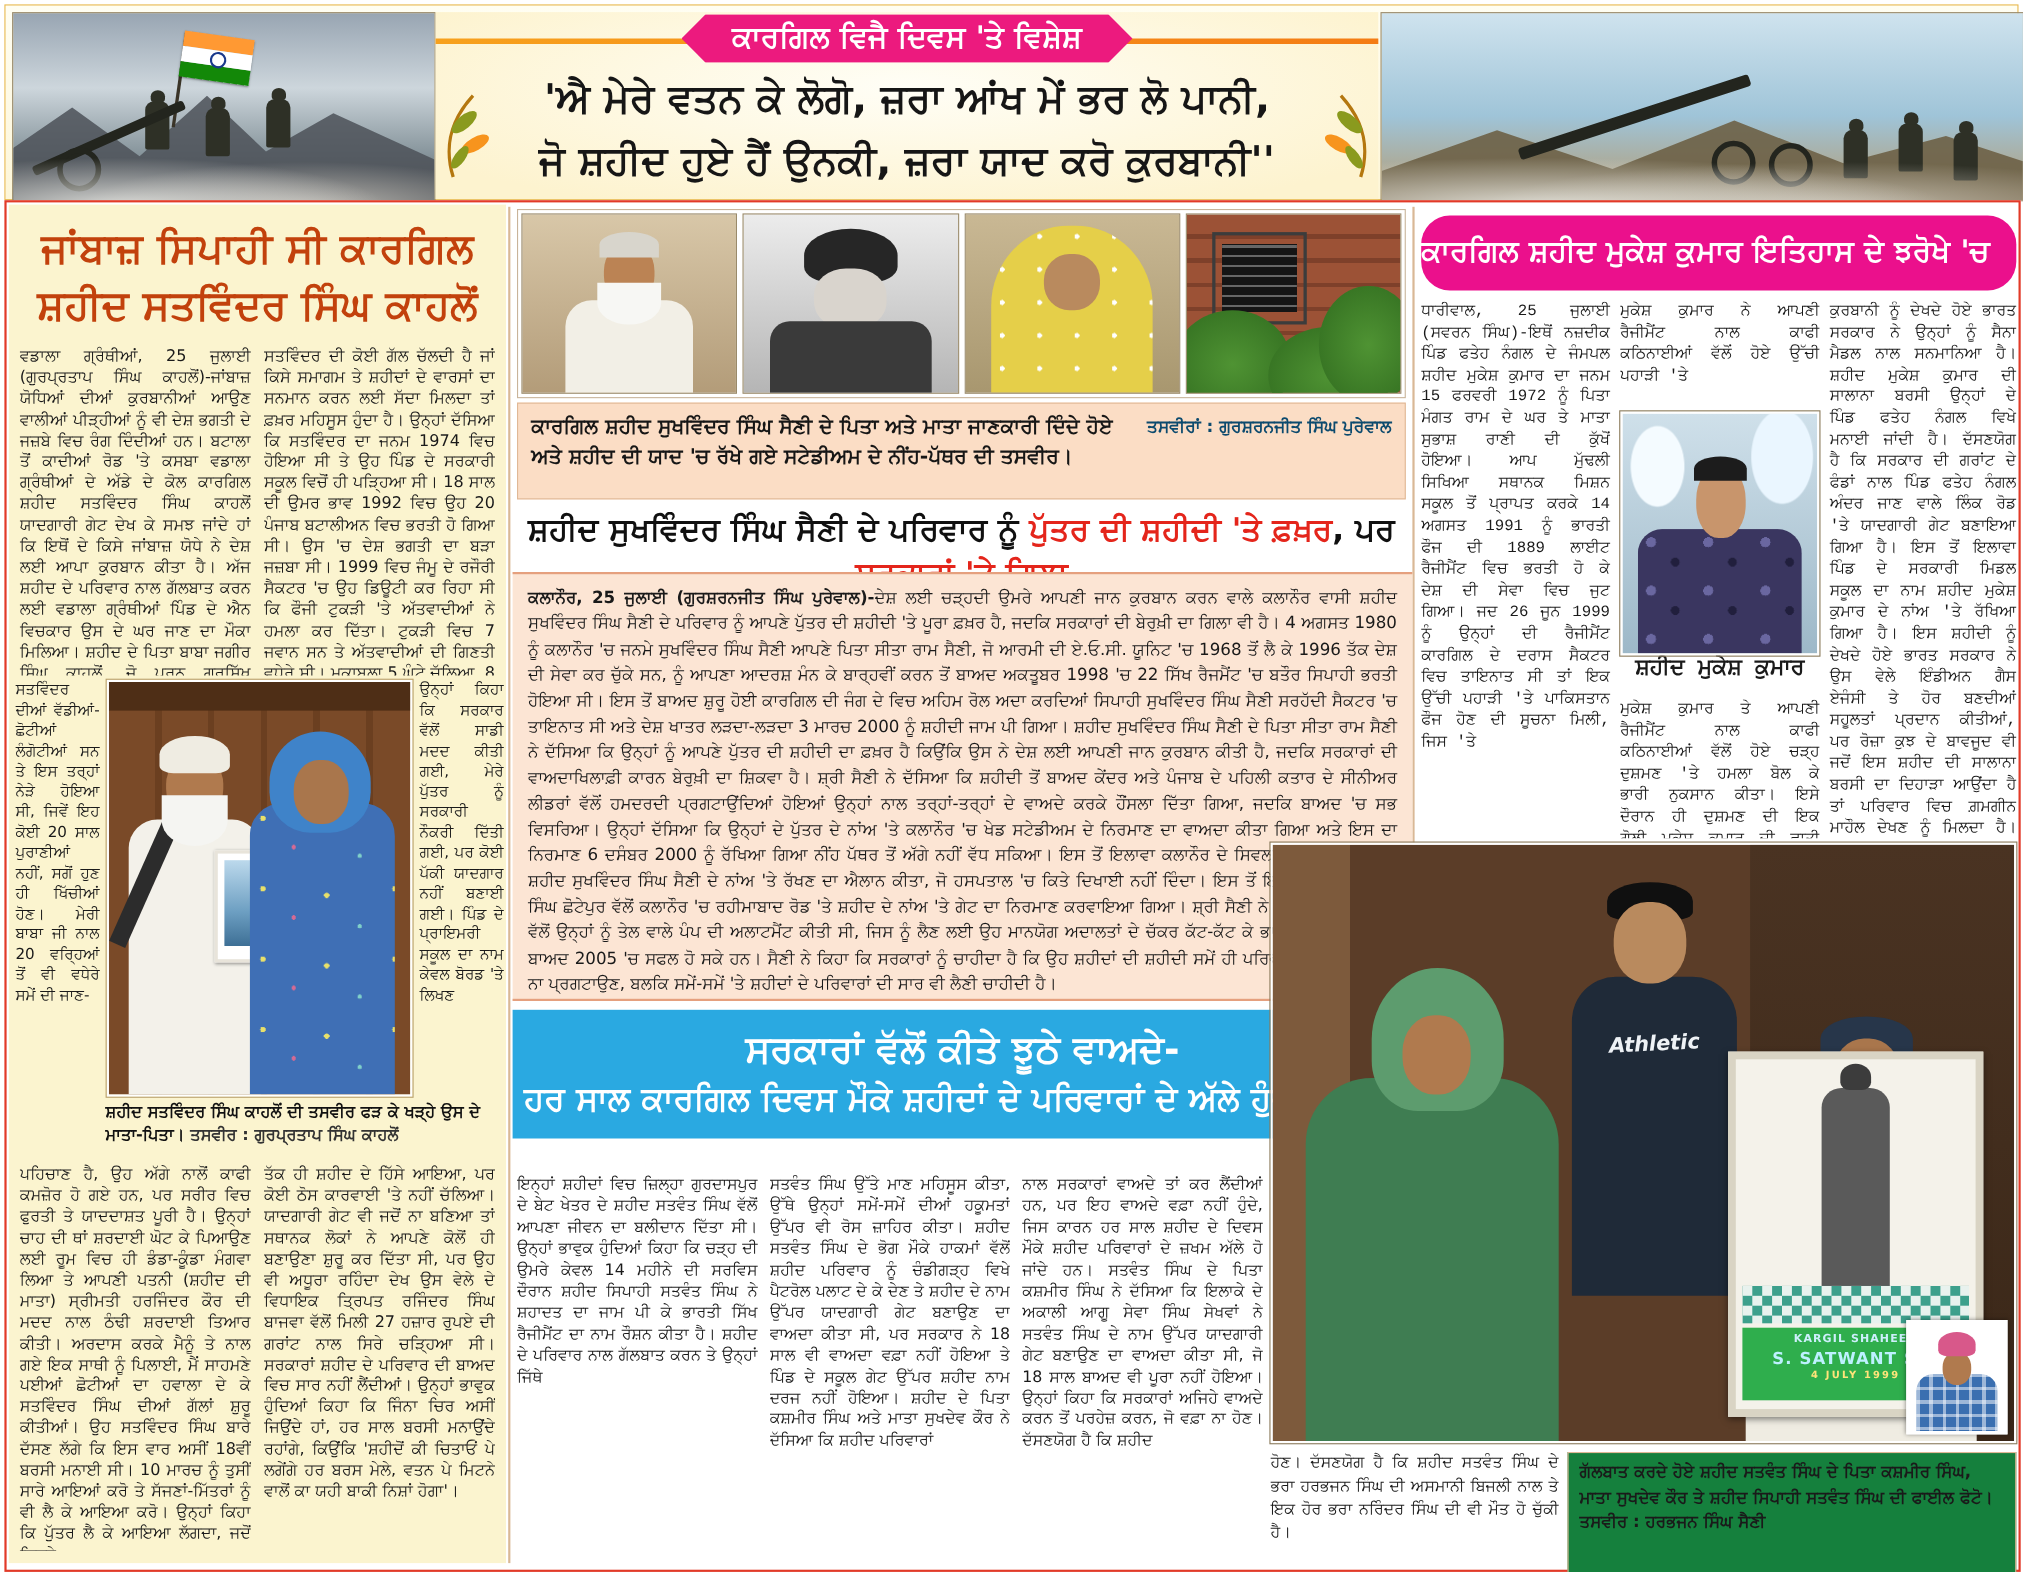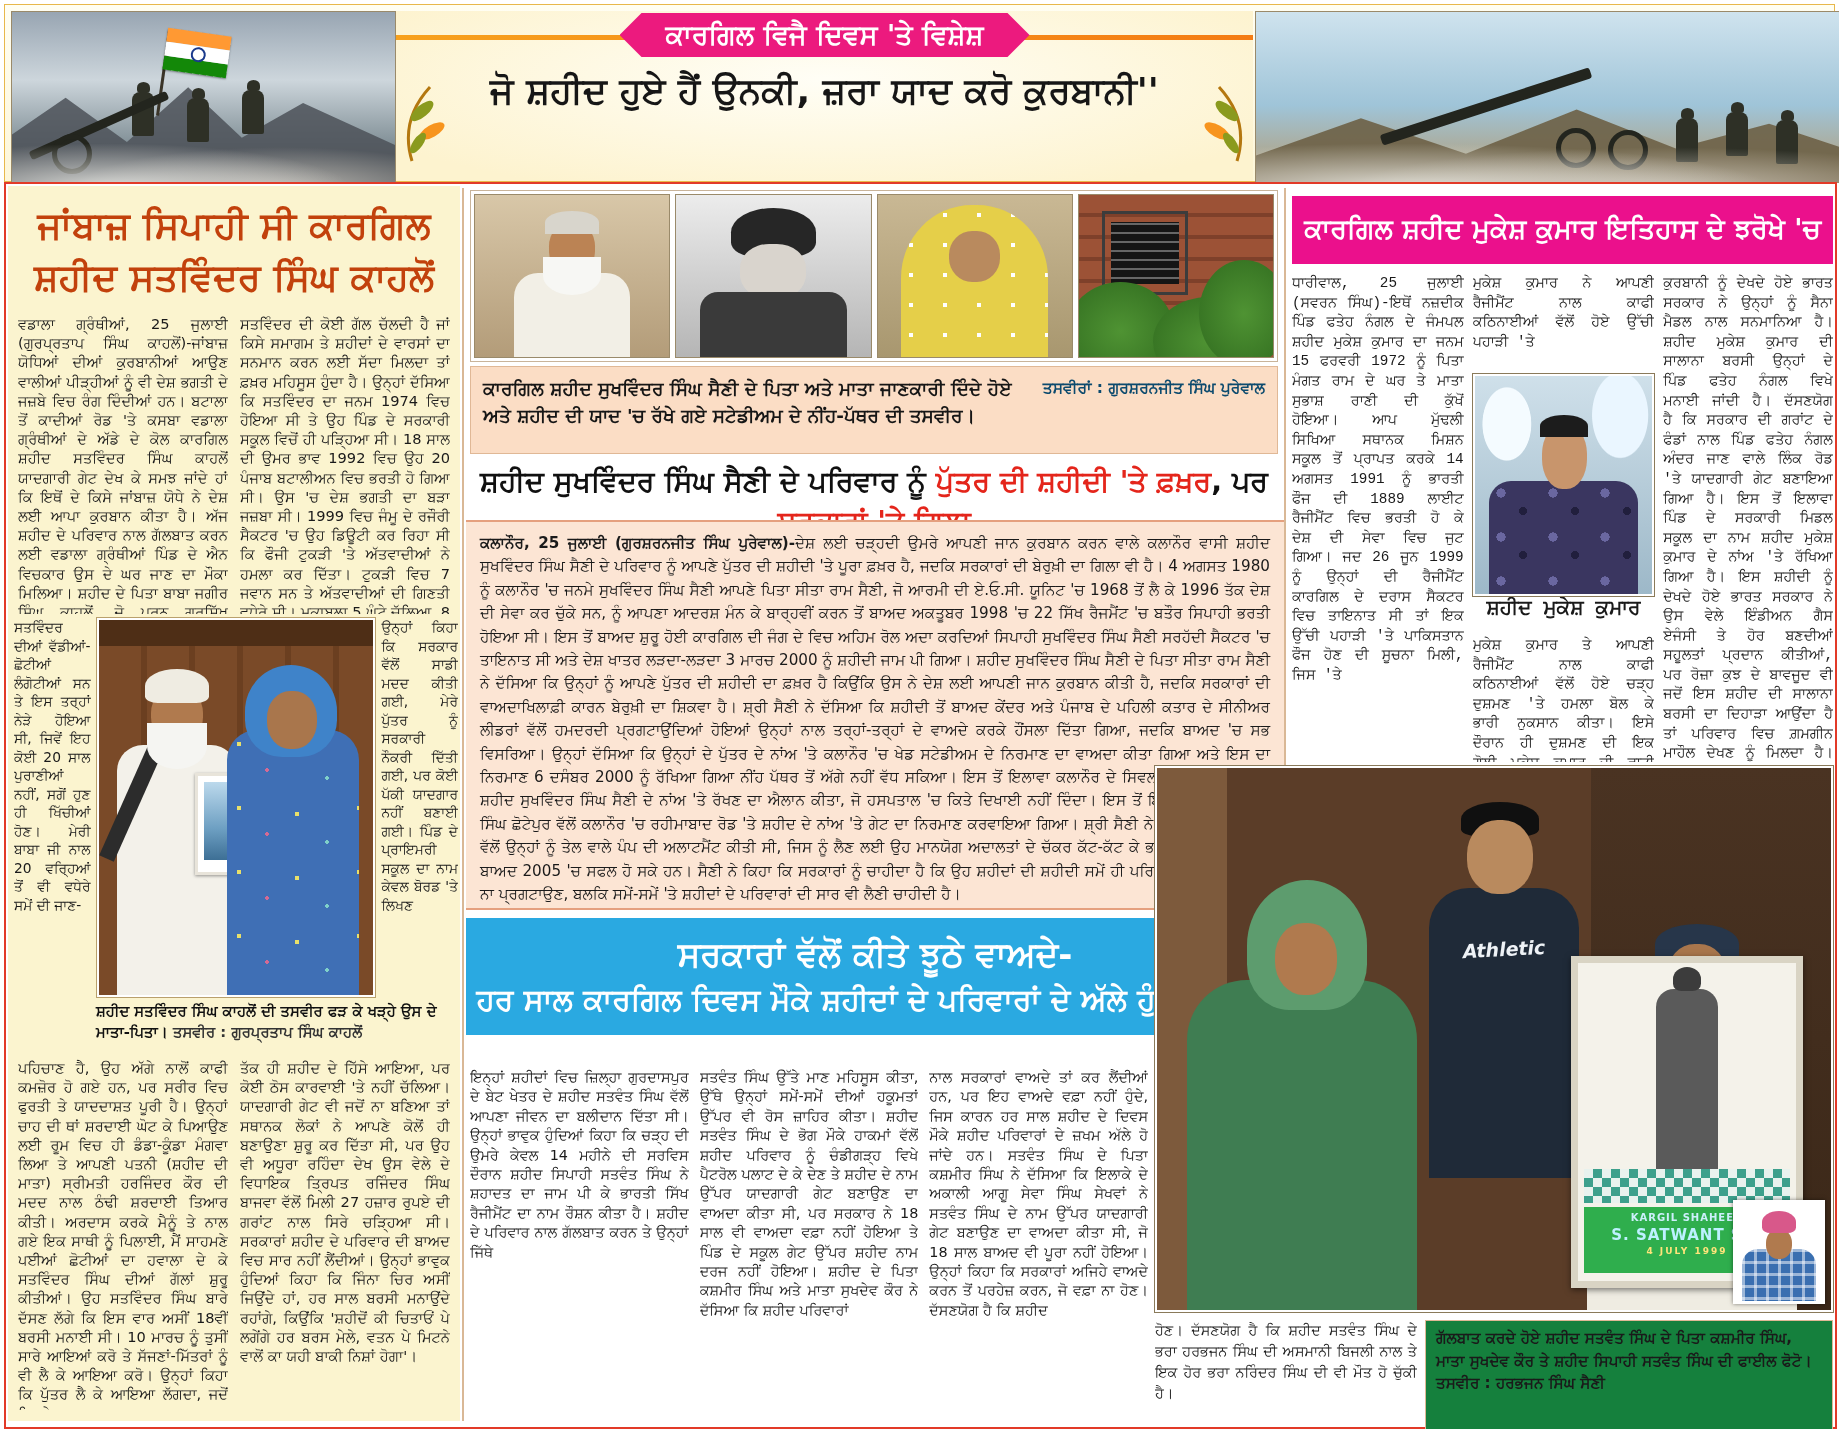--- a/index.html
+++ b/index.html
@@ -104,21 +104,21 @@
   .saini-body .dateline{font-weight:bold;}
 
   
   .blue-box{left:466px;top:918px;width:818px;height:117px;background:#2aa9e1;color:#fff;text-align:center;}
   .blue-box .b1{margin-top:12px;font-size:34px;font-weight:bold;line-height:48px;}
   .blue-box .b2{font-size:30px;font-weight:bold;line-height:44px;}
   .prom-cols{left:470px;top:1068px;width:678px;height:352px;display:flex;gap:11px;}
   .prom-cols .c{flex:1;font-size:14.4px;line-height:19.4px;}
 
   
-  .muk-head{left:1292px;top:196px;width:541px;height:68px;background:#eb108c;color:#fff;font-weight:bold;font-size:27px;line-height:66px;text-align:center;white-space:nowrap;}
+  .muk-head{left:1292px;top:196px;width:541px;height:68px;background:#eb108c;color:#fff;font-weight:bold;font-size:27px;line-height:66px;text-align:left;white-space:nowrap;border-radius:26px;}
   .muk-cols{left:1292px;top:274px;width:541px;height:488px;display:flex;gap:9px;font-family:Liberation Mono, monospace;}
   .muk-cols .c{font-size:14.3px;line-height:19.6px;}
   .muk-c1{width:172px;}
   .muk-c2{width:182px;display:flex;flex-direction:column;}
   .muk-c3{width:170px;}
   .muk-photo{width:100%;height:222px;margin:4px 0 2px;border:2px solid #fff;outline:1px solid #8a7a5a;box-sizing:border-box;position:relative;overflow:hidden;
      background:radial-gradient(ellipse 40px 60px at 18% 22%,#f4fbff 60%,transparent 62%),radial-gradient(ellipse 46px 70px at 82% 18%,#eaf6ff 60%,transparent 62%),linear-gradient(#cfe0ea,#9db8c8);}
   .muk-photo .body{position:absolute;left:8%;bottom:0;width:84%;height:52%;border-radius:22px 22px 0 0;
      background:radial-gradient(circle 9px at 12px 12px,#6a67a0 50%,transparent 52%),radial-gradient(circle 8px at 34px 30px,#211f3d 50%,transparent 52%),#3a3660;background-size:52px 44px;}
   .muk-photo .face{position:absolute;left:38%;bottom:48%;width:25%;height:30%;background:#c8956c;border-radius:46%;}
@@ -181,20 +181,21 @@
       <div class="soldier" style="left:230px;bottom:48px;"></div>
       <div class="gunbarrel" style="left:12px;bottom:52px;transform:rotate(-24deg);"></div>
       <div class="gwheel" style="left:40px;bottom:8px;"></div>
       <div class="smoke"></div>
     </div>
 
     <div class="abs banner-center">
       <div class="orange-line"></div>
       <div class="badge">ਕਾਰਗਿਲ ਵਿਜੈ ਦਿਵਸ 'ਤੇ ਵਿਸ਼ੇਸ਼</div>
       <div class="quote">
+        <div class="q1">'ਐ ਮੇਰੇ ਵਤਨ ਕੇ ਲੋਗੋ, ਜ਼ਰਾ ਆਂਖ ਮੇਂ ਭਰ ਲੋ ਪਾਨੀ,</div>
         <div class="q2">ਜੋ ਸ਼ਹੀਦ ਹੁਏ ਹੈਂ ਉਨਕੀ, ਜ਼ਰਾ ਯਾਦ ਕਰੋ ਕੁਰਬਾਨੀ''</div>
       </div>
       <div class="ornament orn-left">
         <svg class="leafsvg" viewBox="0 0 58 84">
             <path d="M10 80 C2 54 6 30 28 6" stroke="#b4770f" stroke-width="3" fill="none"></path>
             <ellipse cx="20" cy="30" rx="14" ry="6" transform="rotate(-40 20 30)" fill="#8a9a1e"></ellipse>
             <ellipse cx="30" cy="50" rx="14" ry="6" transform="rotate(-30 30 50)" fill="#f7941d"></ellipse>
             <ellipse cx="16" cy="62" rx="12" ry="5" transform="rotate(-55 16 62)" fill="#8a9a1e"></ellipse>
           </svg>
       </div>

